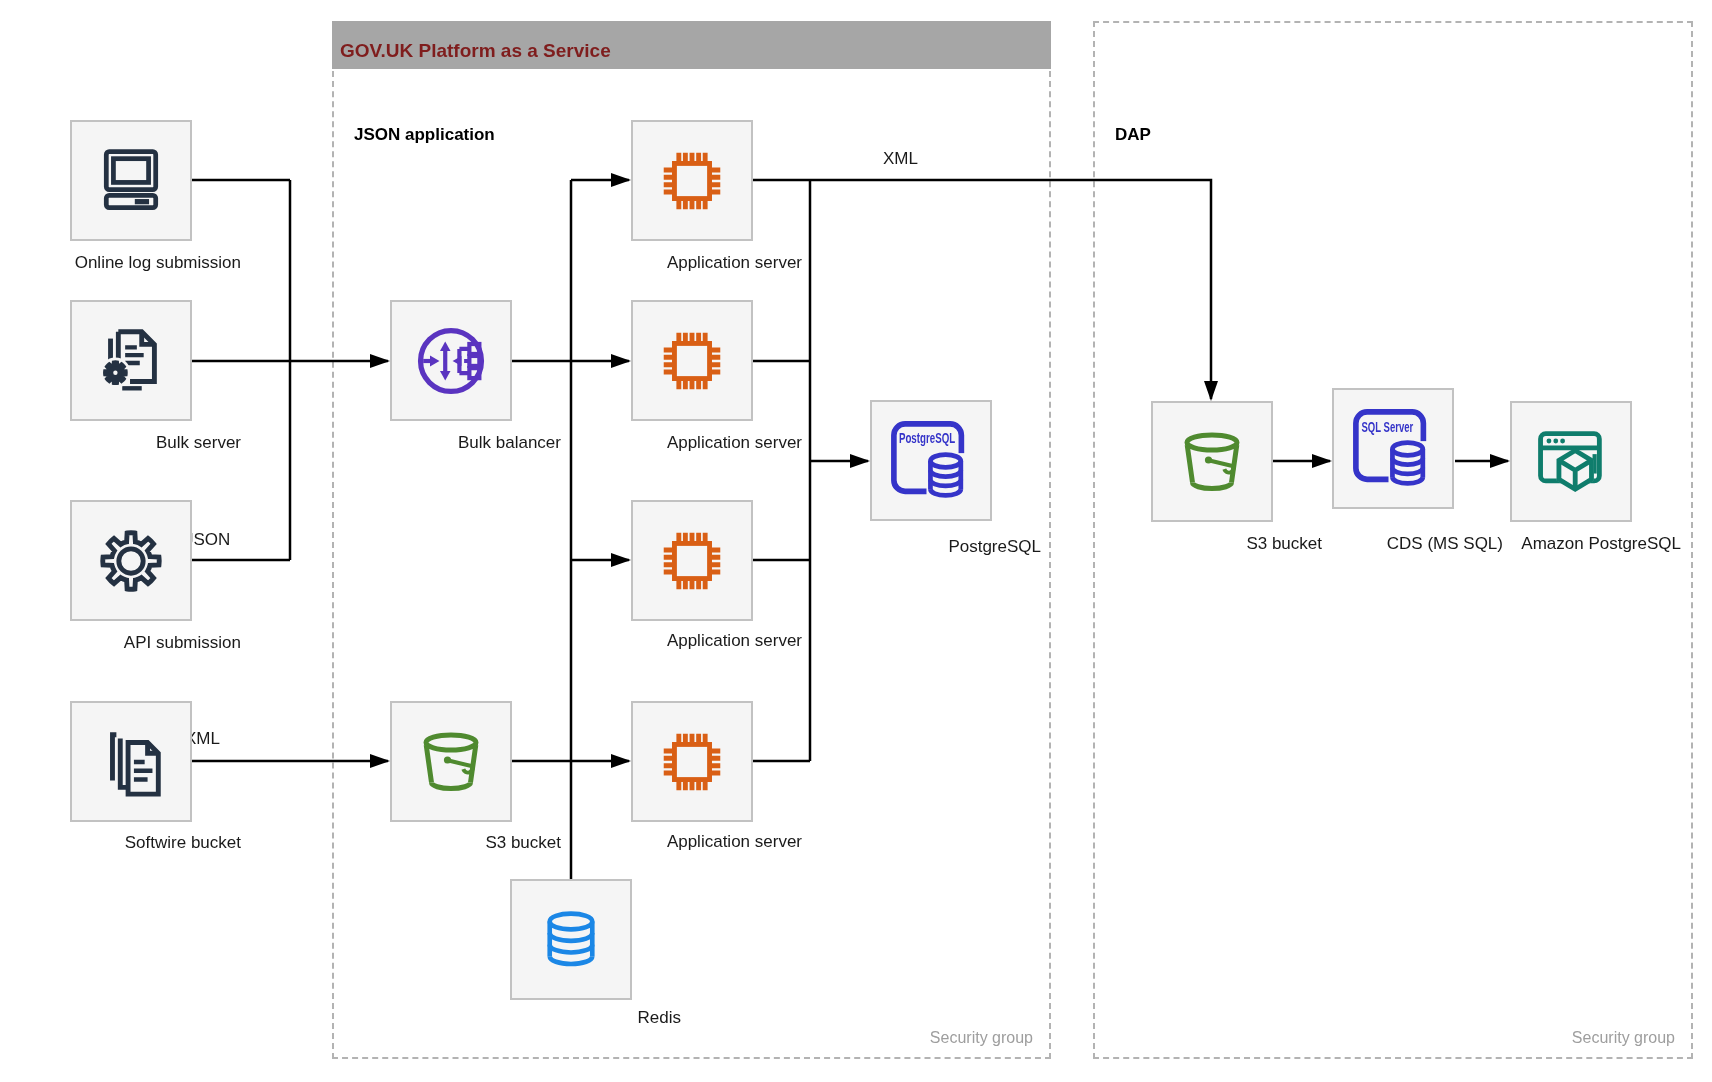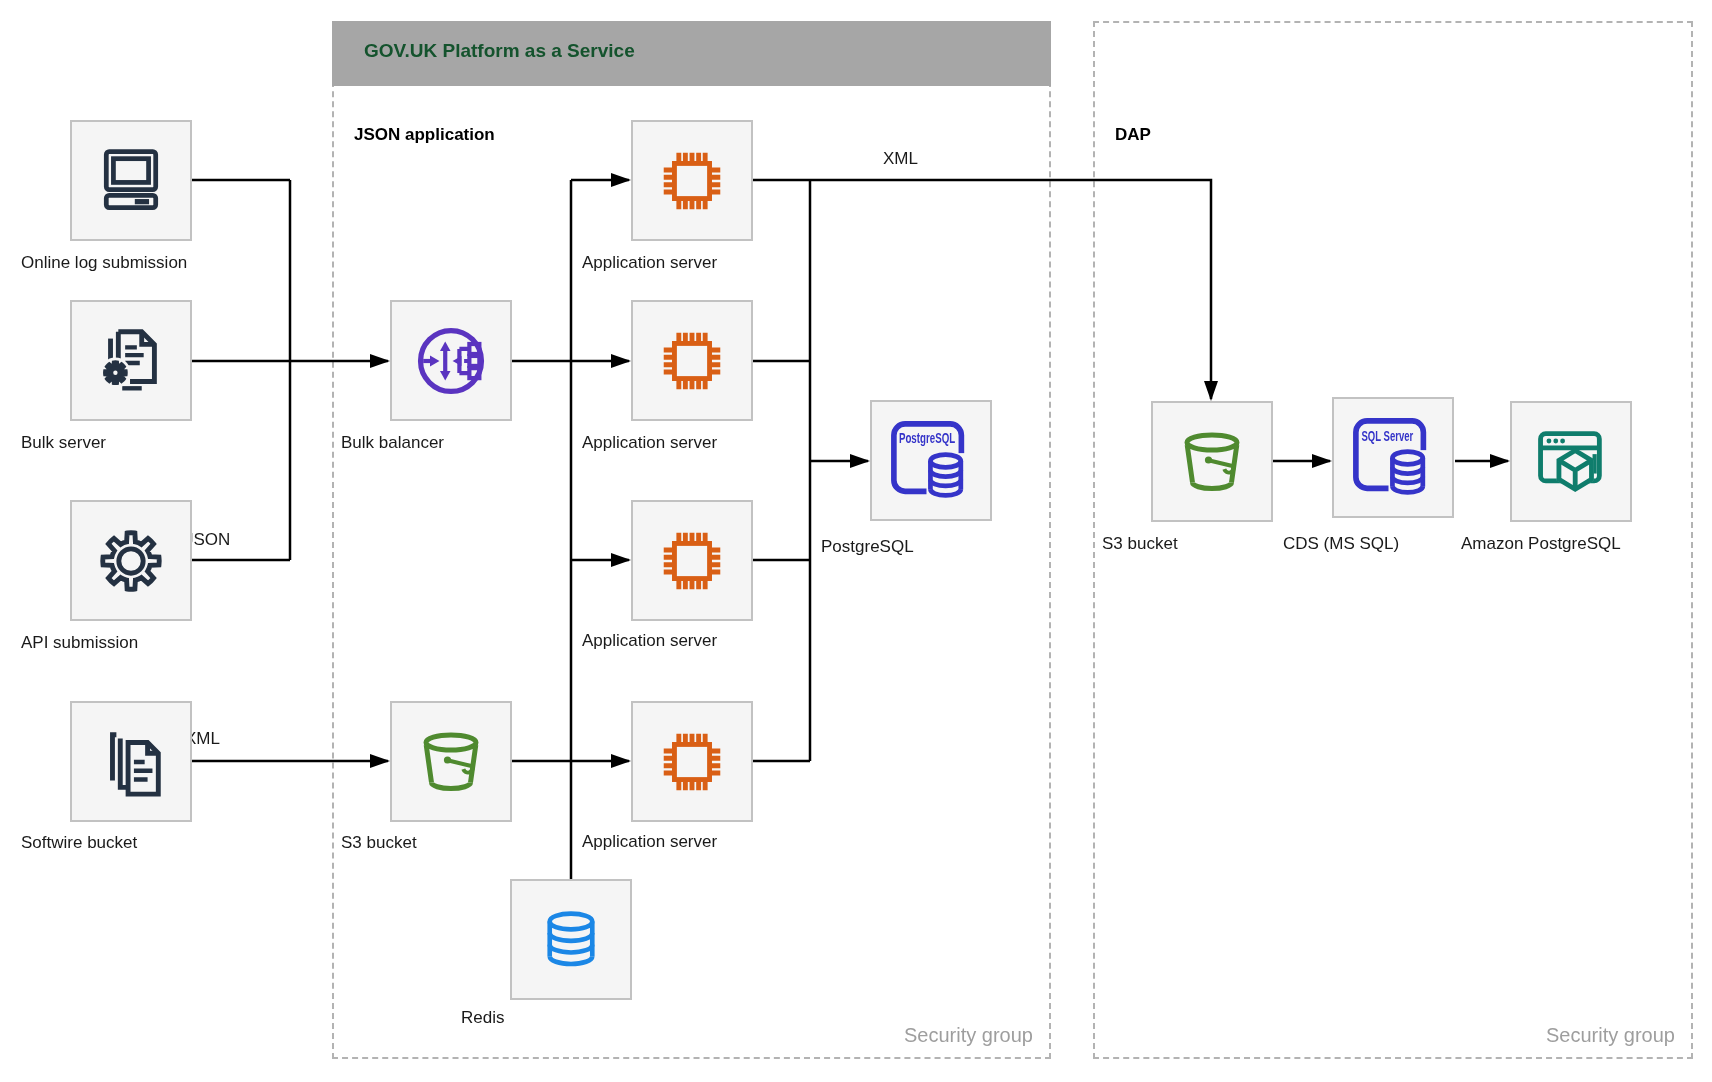--- a/index.html
+++ b/index.html
@@ -1,28 +1,28 @@
 <!DOCTYPE html>
 <html><head>
 <meta charset="utf-8">
 <style>
   html,body{margin:0;padding:0;background:#fff}
   .canvas{position:relative;width:1712px;height:1082px;background:#fff;
           font-family:"Liberation Sans",sans-serif;overflow:hidden}
   .container{position:absolute;border:2px dashed #b3b3b3;box-sizing:border-box}
-  .container-header{position:absolute;top:-2px;left:-2px;right:-2px;height:65px;
-          background:#a6a6a6;color:#14532d;font-weight:bold;font-size:19px;
-          line-height:59px;padding-left:32px;box-sizing:border-box}
+  .container-header{position:absolute;top:-2px;left:-2px;right:-2px;height:48px;
+          background:#a6a6a6;color:#7f1d1d;font-weight:bold;font-size:19px;
+          line-height:59px;padding-left:8px;box-sizing:border-box}
   .container-sublabel{position:absolute;left:20px;top:102px;font-weight:bold;
           font-size:17px;color:#000}
-  .security-label{position:absolute;right:16px;bottom:10px;font-size:20px;color:#9e9e9e}
+  .security-label{position:absolute;right:16px;bottom:10px;font-size:16px;color:#9e9e9e}
   .node{position:absolute;width:122px;height:121px;background:#f5f5f5;
         border:2px solid #c2c2c2;box-sizing:border-box;
         display:flex;align-items:center;justify-content:center}
-  .node-label{position:absolute;width:220px;margin-left:-110px;text-align:left;
+  .node-label{position:absolute;width:220px;margin-left:-110px;text-align:right;
         font-size:17px;color:#1a1a1a;line-height:21px}
   .edge-label{position:absolute;width:110px;margin-left:-55px;
         font-size:17px;color:#1a1a1a}
   svg.edges{position:absolute;left:0;top:0;pointer-events:none}
   .ic{display:block}
 </style>
 </head>
 <body>
 
 <div class="canvas">
@@ -242,21 +242,21 @@
         <ellipse cx="40" cy="20.5" rx="25" ry="7.5"></ellipse>
         <path d="M 15.2 23 L 20.5 60.5 M 64.8 23 L 59.5 60.5"></path>
         <path d="M 20.5 60.5 A 19.5 6 0 0 0 59.5 60.5"></path>
         <circle cx="36.5" cy="38" r="3.6" fill="#4f8a2f" stroke="none"></circle>
         <path d="M 38.5 38.8 L 61.5 44.3 A 4.8 4.8 0 1 1 52.3 47.2" stroke-width="4"></path>
       </g>
     </svg>
   </div>
   <div class="node-label" style="left:1212px;top:533px">S3 bucket</div>
 
-  <div class="node" style="left:1332px;top:397px">
+  <div class="node" style="left:1332px;top:388px">
     <svg class="ic" width="90" height="90" viewBox="0 0 80 80">
       <g stroke="#3534c9" stroke-width="5" fill="none">
         <rect x="7" y="7" width="60" height="60" rx="10"></rect>
         <text x="35" y="24.5" text-anchor="middle" textLength="46" lengthAdjust="spacingAndGlyphs" font-size="12.5" font-weight="bold" fill="#3534c9" stroke="none">SQL Server</text>
         <rect x="36" y="33" width="36" height="39" fill="#f5f5f5" stroke="none"></rect>
         <g stroke-width="4.2">
           <ellipse cx="53" cy="40" rx="13.5" ry="5.6"></ellipse>
           <path d="M 39.5 40 V 65 M 66.5 40 V 65"></path>
           <path d="M 39.5 48.3 A 13.5 5.6 0 0 0 66.5 48.3"></path>
           <path d="M 39.5 56.6 A 13.5 5.6 0 0 0 66.5 56.6"></path>

